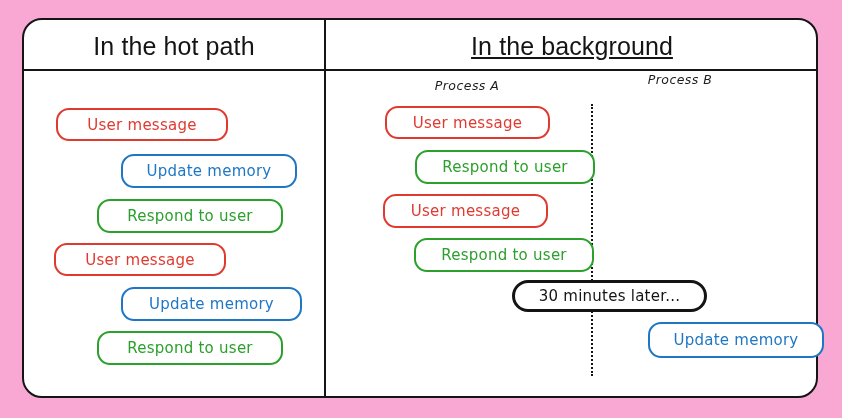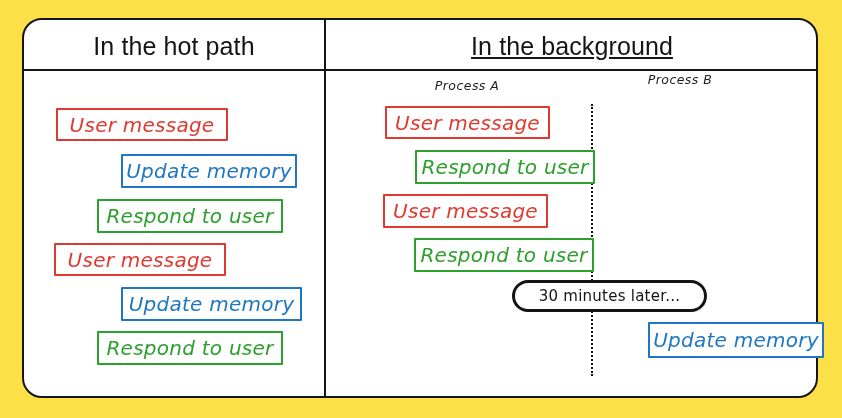--- a/index.html
+++ b/index.html
@@ -1,17 +1,17 @@
 <!DOCTYPE html>
 <html><head>
 <meta charset="utf-8">
 <style>
   html,body{margin:0;padding:0;background:#ffffff;}
   body{width:842px;height:418px;font-family:"DejaVu Sans",sans-serif;}
-  #stage{position:relative;width:842px;height:418px;overflow:hidden;background:#fde047;}
+  #stage{position:relative;width:842px;height:418px;overflow:hidden;background:#f9a8d4;}
 
   
   .frame{
     position:absolute;left:22px;top:18px;width:796px;height:380px;
     border:2.6px solid #151515;border-radius:20px;box-sizing:border-box;background:#fff;
   }
   
   .h-divider{position:absolute;left:22px;top:69px;width:796px;height:0;border-top:2.4px solid #151515;}
   .v-divider{position:absolute;left:324px;top:18px;width:0;height:380px;border-left:2.4px solid #151515;}
 
@@ -34,22 +34,22 @@
 
   
   .dotted{
     position:absolute;left:591px;top:104px;width:0;height:272px;
     border-left:2.6px dotted #141414;
   }
 
   
   .pill{
     position:absolute;box-sizing:border-box;
-    border:2.4px solid currentColor;border-radius:1px;background:#fff;
-    font-family:"DejaVu Sans",sans-serif;font-size:20px;font-style:italic;
+    border:2.4px solid currentColor;border-radius:13px;background:#fff;
+    font-family:"DejaVu Sans",sans-serif;font-size:15px;
     letter-spacing:.25px;display:flex;align-items:center;justify-content:center;
     white-space:nowrap;
   }
   .pill.red{color:#e03a30;}
   .pill.blue{color:#1f77c4;margin-left:24px;}
   .pill.green{color:#2ca02c;}
   .pill.black{color:#141414;border-width:3px;border-radius:16px;font-style:normal;font-size:15px;}
 </style>
 </head>
 <body>

